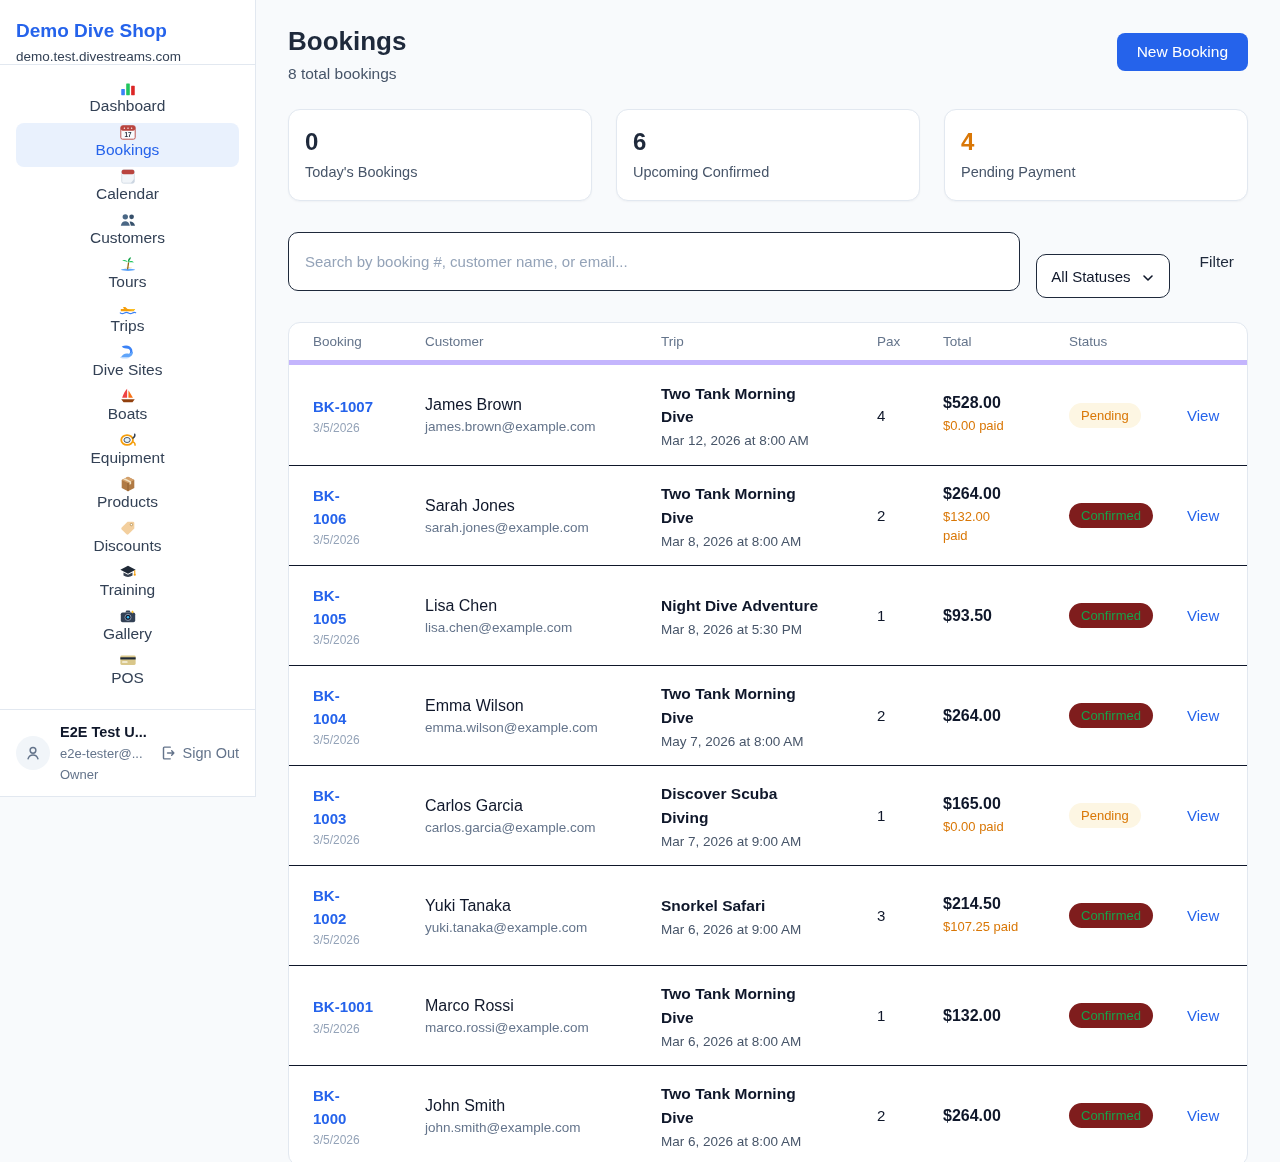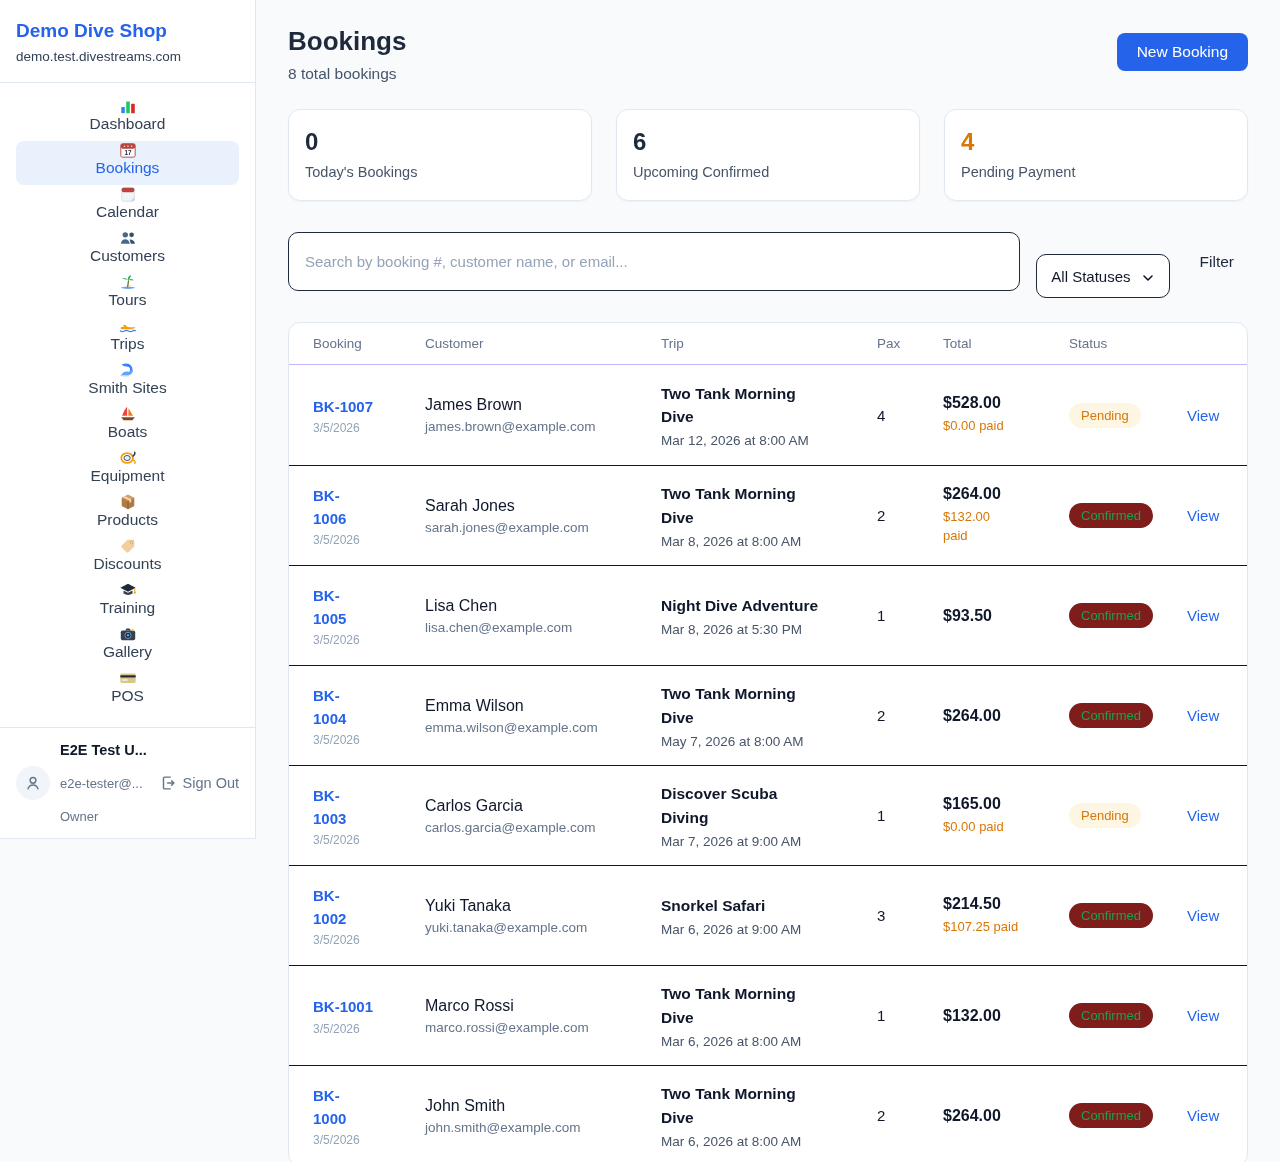--- a/index.html
+++ b/index.html
@@ -12,21 +12,21 @@
     display:flex;
     align-items:flex-start;
   }
   
   .sidebar {
     width:256px; flex:0 0 256px;
     background:#ffffff;
     border-right:1px solid #e2e8f0;
     border-bottom:1px solid #e2e8f0;
   }
-  .shop-head { padding:20px 16px 18px; border-bottom:1px solid #e2e8f0; }
+  .shop-head { padding:20px 16px 0; border-bottom:1px solid #e2e8f0; }
   .shop-name { color:#2563eb; font-size:19px; font-weight:700; }
   .shop-domain { color:#334155; font-size:13.5px; margin-top:7px; }
   .nav { padding:14px 16px; }
   .nav-item {
     display:flex; align-items:center; 
     height:44px; padding:0 12px; border-radius:8px;
     font-size:15.5px; color:#334155; cursor:pointer;flex-direction:column;
   }
   .nav-item.active { background:#e9f1fd; color:#2563eb; font-weight:500; }
   .nav-icon { width:18px; height:18px; display:inline-flex; flex:0 0 18px; }
@@ -36,21 +36,21 @@
     padding:14px 16px;
     display:flex; align-items:center; gap:10px;
   }
   .avatar {
     width:34px; height:34px; border-radius:50%;
     background:#f1f5f9; flex:0 0 34px;
     display:flex; align-items:center; justify-content:center;
   }
   .user-block { flex:1; min-width:0; }
   .user-name { font-size:14.5px; font-weight:700; color:#0f172a; white-space:nowrap; }
-  .user-email, .user-role { font-size:13px; color:#64748b; margin-top:18px; white-space:nowrap; }
+  .user-email, .user-role { font-size:13px; color:#64748b; margin-top:6px; white-space:nowrap; }
   .signout { display:flex; align-items:center; gap:6px; color:#64748b; font-size:14.5px; cursor:pointer; white-space:nowrap; }
   
   .main { flex:1; padding:26px 32px 30px; }
   .page-head { display:flex; justify-content:space-between; align-items:flex-start; }
   .page-title { font-size:26px; font-weight:700; color:#1e293b; }
   .page-sub { font-size:15.5px; color:#475569; margin-top:8px; }
   .btn-primary {
     background:#2563eb; color:#fff; border:none; border-radius:8px;
     font-family:inherit; font-size:15.5px; font-weight:500;
     padding:10px 20px; margin-top:7px; cursor:pointer;
@@ -82,21 +82,21 @@
   .table-card {
     margin-top:24px; background:#fff; border:1px solid #e2e8f0;
     border-radius:12px; overflow:hidden;
   }
   .thead, .trow {
     display:grid;
     grid-template-columns:112px 236px 216px 66px 126px 118px 1fr;
     padding:0 24px; align-items:center;
   }
   .thead {
-    height:42px; border-bottom:1px solid #c4b5fd;
+    height:42px; border-bottom:5px solid #c4b5fd;
     font-size:13.5px; color:#64748b; font-weight:500;
   }
   .trow { min-height:100px; padding-top:12px; padding-bottom:12px; }
   .trow + .trow { border-top:1px solid #0f172a; }
   .bk-id { color:#2563eb; font-size:15px; font-weight:600; white-space:pre-line; line-height:1.55; cursor:pointer; }
   .bk-date { color:#94a3b8; font-size:12px; margin-top:3px; }
   .cust-name { font-size:16px; color:#0f172a; }
   .cust-email { font-size:13.5px; color:#64748b; margin-top:5px; }
   .trip-name { font-size:15.5px; font-weight:600; color:#0f172a; white-space:pre-line; line-height:1.5; }
   .trip-date { font-size:13.5px; color:#475569; margin-top:5px; }
@@ -196,21 +196,21 @@
   </div>
 
   <div class="nav-item">
     <span class="nav-icon">
           <svg viewBox="0 0 20 20">
             <path d="M3 4c5-2.5 10-1 11.5 3 1 2.8-.5 5-3 5 1.8-2.2.8-4.8-1.5-5.5C7.5 5.7 5 6.5 3 4z" fill="#3b82f6"></path>
             <path d="M2 16c2-3 4-4.5 7.5-4.2 3 .2 5-.8 6-2.8.5 4-2 7-6 7z" fill="#60a5fa"></path>
             <path d="M2 16c3 .8 6 .8 9 0" fill="none" stroke="#bfdbfe" stroke-width="1.2" stroke-linecap="round"></path>
           </svg>
         </span>
-    <span class="nav-label">Smith Sites</span>
+    <span class="nav-label">Dive Sites</span>
   </div>
 
   <div class="nav-item">
     <span class="nav-icon">
           <svg viewBox="0 0 20 20">
             <path d="M9 2v10H3.5C5 7.5 6.8 4.2 9 2z" fill="#ef4444"></path>
             <path d="M10.5 3.5 15.5 12h-5z" fill="#f97316"></path>
             <path d="M2.5 13.5h15L15 17H5z" fill="#92400e"></path>
           </svg>
         </span>

